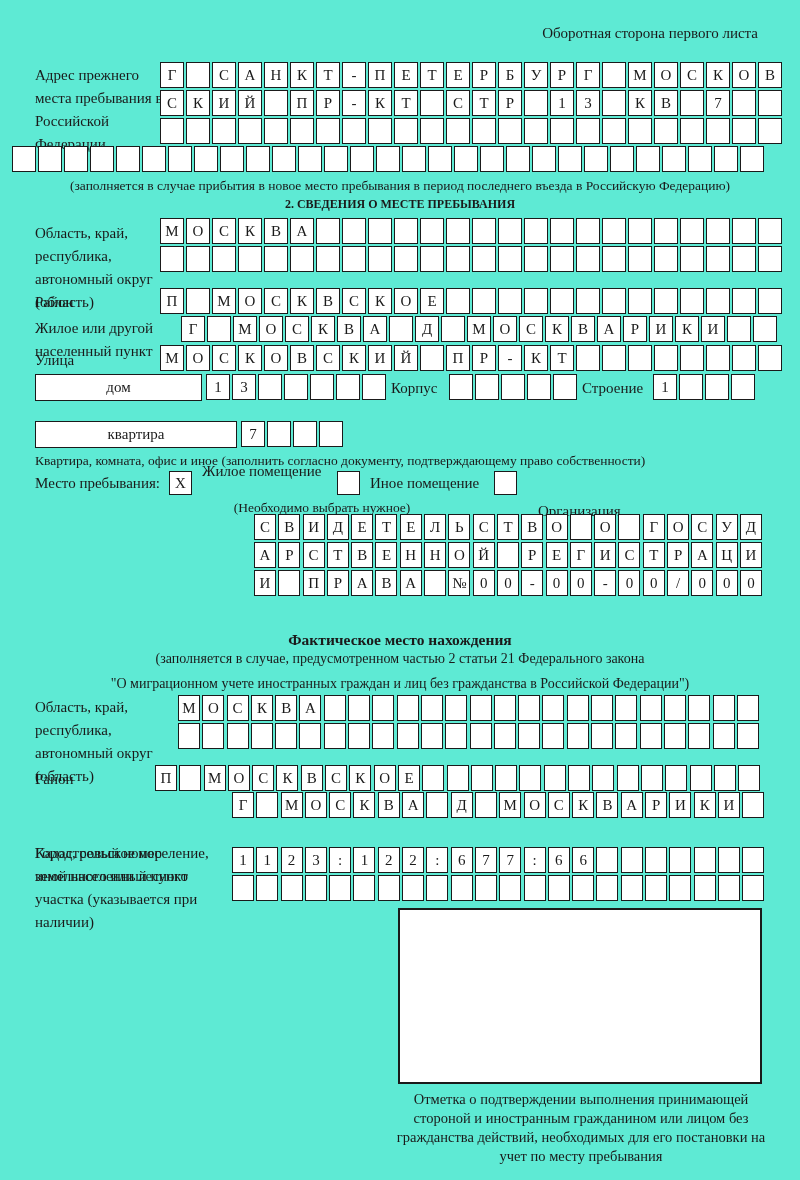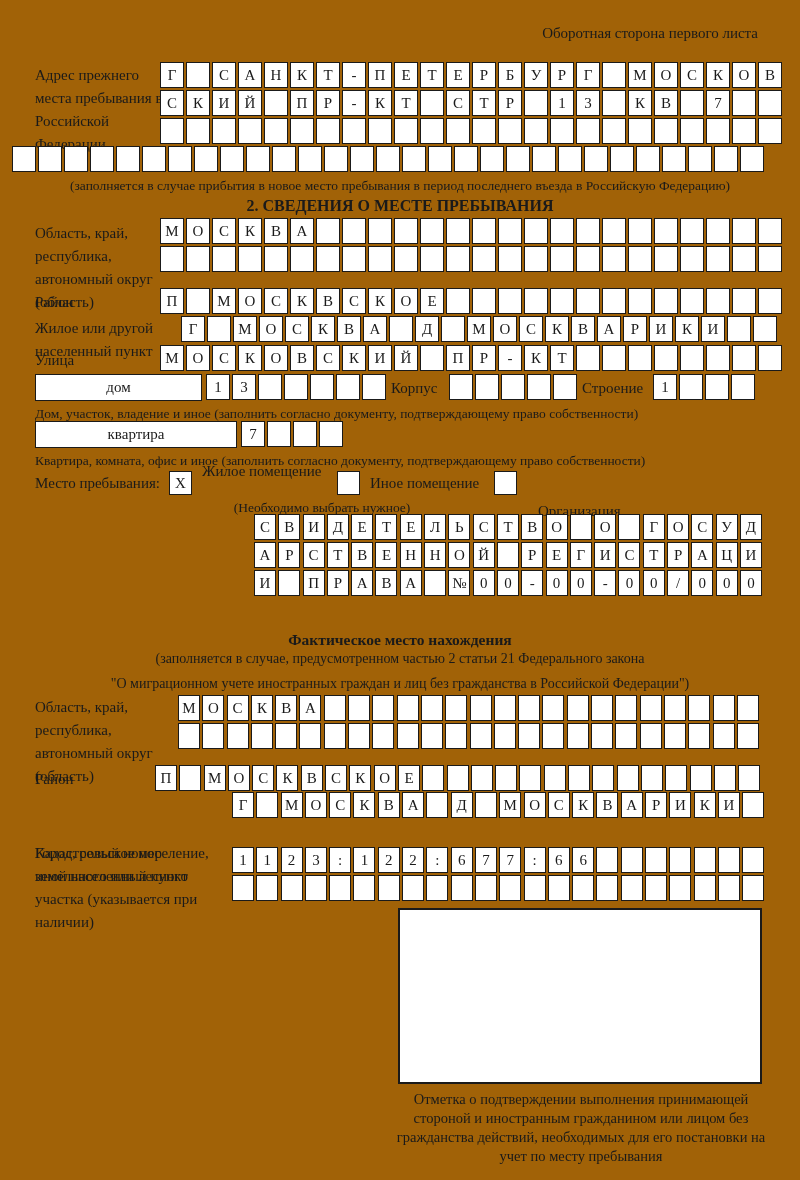--- a/index.html
+++ b/index.html
@@ -2,21 +2,21 @@
 <html style="--ink: #1a1a1a;"><head>
 <meta charset="utf-8">
 <style>
   :root { --ink: #1a1a1a; }
   * { margin: 0; padding: 0; }
   html, body { background: #ffffff; }
   .page {
     position: relative;
     width: 800px;
     height: 1180px;
-    background: #a16207;
+    background: #5eead4;
     color: var(--ink);
     font-family: "Liberation Serif", "DejaVu Serif", serif;
     overflow: hidden;
   }
   .lbl { position: absolute; font-size: 15px; line-height: 23px; color: var(--ink); }
   .note { position: absolute; font-size: 13.5px; line-height: 17px; color: var(--ink); }
   .center { text-align: center; }
   .title { position: absolute; width: 800px; text-align: center; font-weight: bold; color: var(--ink); }
   .crow { position: absolute; display: flex; gap: 2px; }
   .crow .cell {
@@ -161,21 +161,21 @@
       <span class="cell"></span>
       <span class="cell"></span>
       <span class="cell"></span>
       <span class="cell"></span>
       <span class="cell"></span>
       <span class="cell"></span>
       <span class="cell"></span>
     </div>
   <div class="note center" style="left:0; top:177px; width:800px;">(заполняется в случае прибытия в новое место пребывания в период последнего въезда в Российскую Федерацию)</div>
 
-  <div class="title" style="top:197px; font-size:16px;">2. СВЕДЕНИЯ О МЕСТЕ ПРЕБЫВАНИЯ</div>
+  <div class="title" style="top:197px; font-size:12px;">2. СВЕДЕНИЯ О МЕСТЕ ПРЕБЫВАНИЯ</div>
 
   <div class="lbl" style="left:35px; top:222px; width:118px;">Область, край, республика, автономный округ (область)</div>
   <div class="crow" style="left:160px; top:218px;">
       <span class="cell">М</span>
       <span class="cell">О</span>
       <span class="cell">С</span>
       <span class="cell">К</span>
       <span class="cell">В</span>
       <span class="cell">А</span>
       <span class="cell"></span>
@@ -325,21 +325,20 @@
       <span class="cell"></span>
       <span class="cell"></span>
     </div>
   <div class="lbl" style="left:582px; top:377px;">Строение</div>
   <div class="crow" style="left:653px; top:374px;">
       <span class="cell">1</span>
       <span class="cell"></span>
       <span class="cell"></span>
       <span class="cell"></span>
     </div>
-  <div class="note" style="left:35px; top:405px; width:740px;">Дом, участок, владение и иное (заполнить согласно документу, подтверждающему право собственности)</div>
 
   <div class="wbox" style="left:35px; top:421px; width:202px;">квартира</div>
   <div class="crow" style="left:241px; top:421px;">
       <span class="cell">7</span>
       <span class="cell"></span>
       <span class="cell"></span>
       <span class="cell"></span>
     </div>
   <div class="note" style="left:35px; top:452px; width:740px;">Квартира, комната, офис и иное (заполнить согласно документу, подтверждающему право собственности)</div>
 

